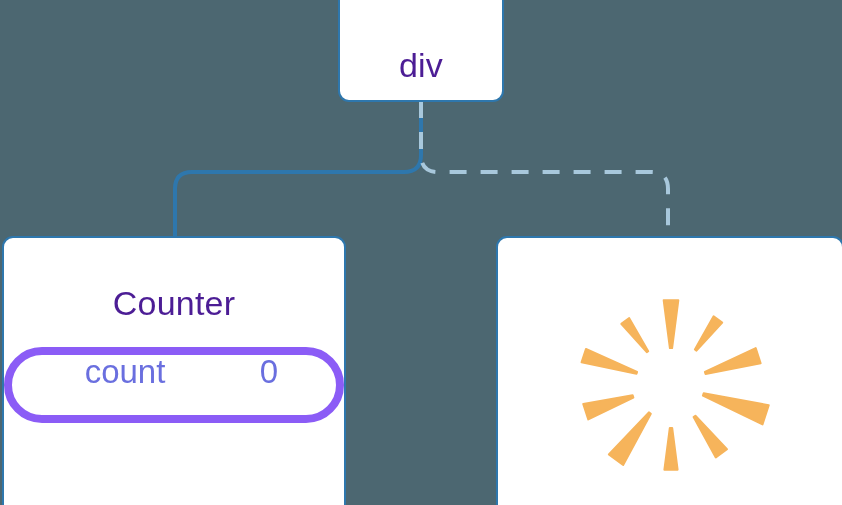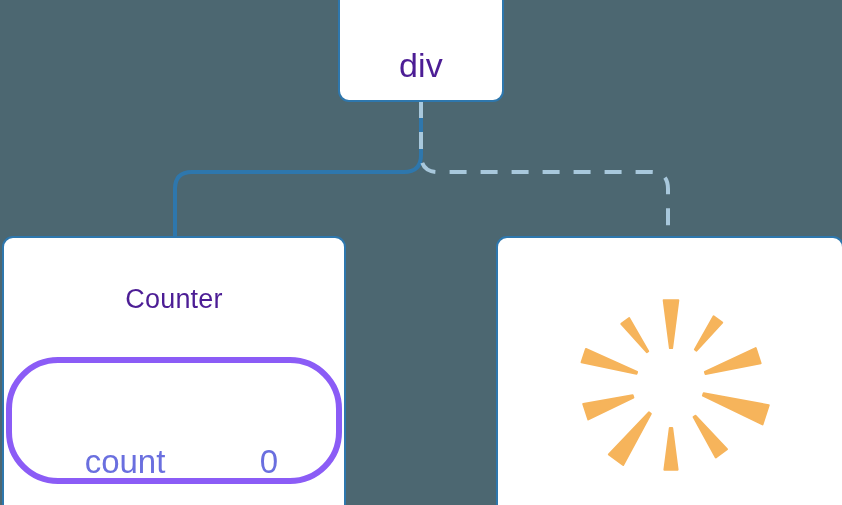--- a/index.html
+++ b/index.html
@@ -59,30 +59,30 @@
     left: 2px;
     top: 236px;
     width: 344px;
     height: 290px;
     display: flex;
     flex-direction: column;
     align-items: center;
     padding-top: 48px;
   }
   #node-counter .node-title {
-    font-size: 27px;
-    margin-bottom: 44px;
+    font-size: 34px;
+    margin-bottom: 27px;
   }
 
   
   .pill {
     display: flex;
-    align-items: flex-end;
-    height: 127px;
-    border: 6px solid #8b5cf6;
+    align-items: flex-start;
+    height: 76px;
+    border: 8px solid #8b5cf6;
     border-radius: 52px;
     box-sizing: border-box;
     overflow: hidden;
     background: #ffffff;
   }
   .pill-key {
     display: flex;
     align-items: center;
     justify-content: center;
     padding: 0 28px 0 48px;

